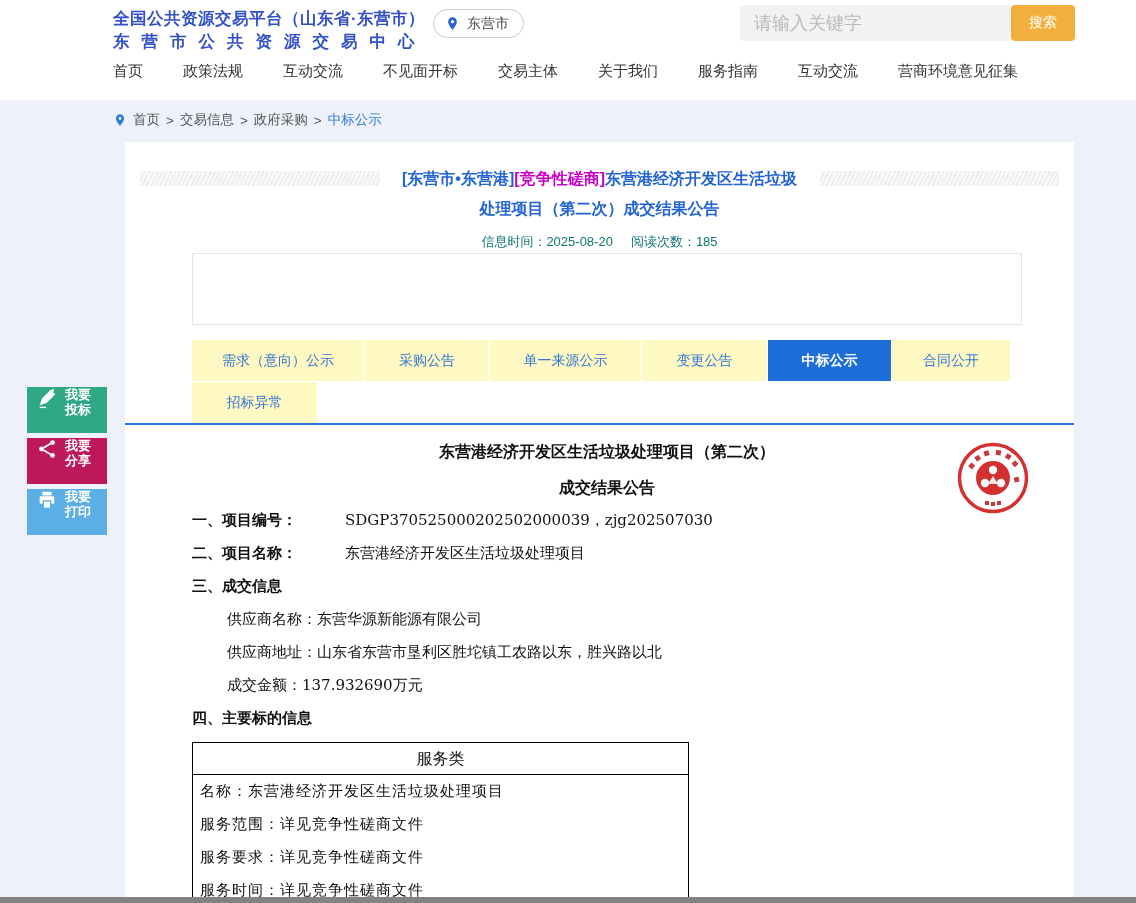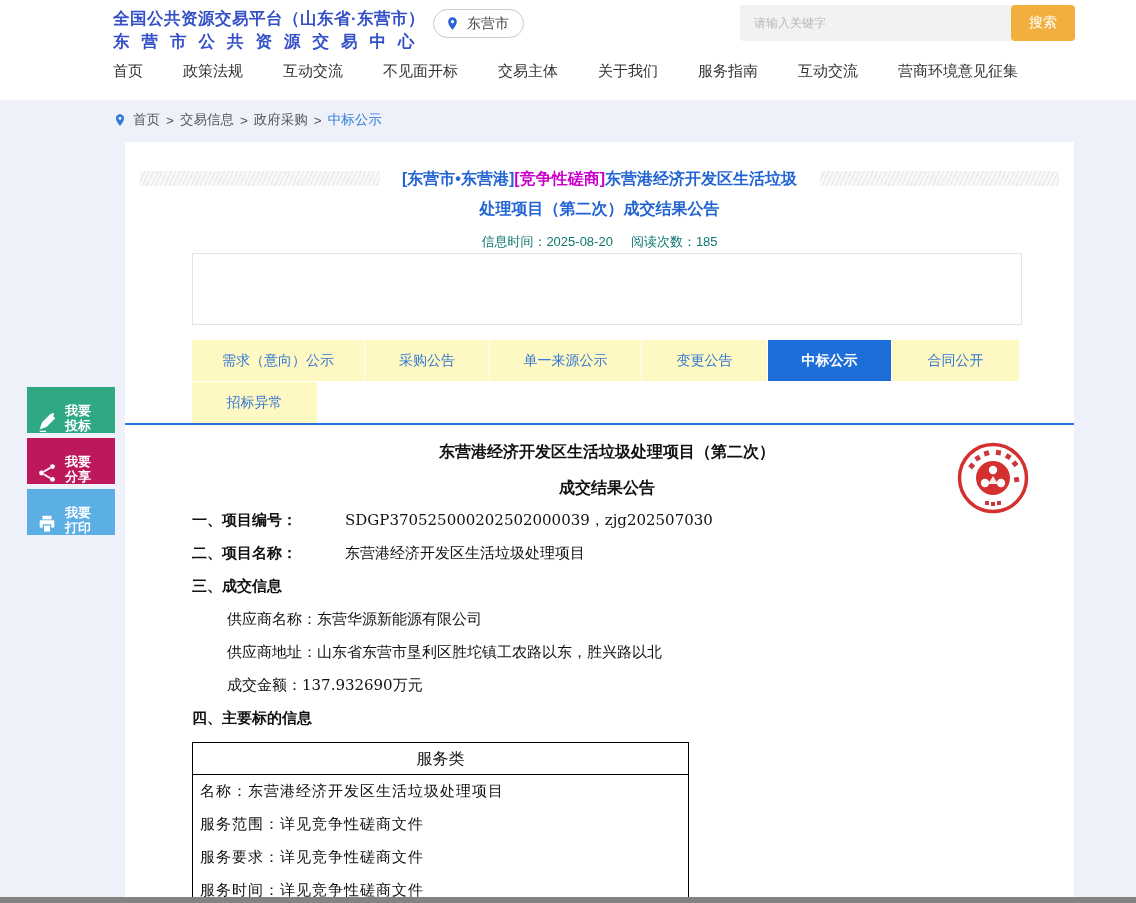--- a/index.html
+++ b/index.html
@@ -16,21 +16,21 @@
   .logo-line2 { font-size:16.5px; letter-spacing:12px; line-height:21px; margin-top:2px; white-space:nowrap; }
   .loc-pill {
     position:absolute; left:433px; top:9px; height:29px; border:1px solid #c9c9c9;
     border-radius:15px; display:flex; align-items:center; padding:0 14px 0 11px; gap:7px;
     font-size:14px; color:#444; background:#fff; cursor:pointer;
   }
   .pin-icon svg { display:block; }
   .search { position:absolute; left:740px; top:5px; width:335px; height:36px; display:flex; }
   .search input {
     flex:1; background:#F2F2F2; border:none; outline:none; padding:0 14px;
-    font-size:12px; color:#8b5cf6; border-radius:3px 0 0 3px; font-family:"Liberation Sans",sans-serif;
+    font-size:18px; color:#8b5cf6; border-radius:3px 0 0 3px; font-family:"Liberation Sans",sans-serif;
   }
   .search input::placeholder { color:#B9B9B9; }
   .search button {
     width:64px; background:#F3AF3D; color:#fff; border:none; font-size:14px;
     border-radius:4px; cursor:pointer; font-family:"Liberation Sans",sans-serif;
   }
   .mainnav { position:absolute; top:62px; left:113px; display:flex; gap:40px; font-size:15px; color:#333; }
   .mainnav a { color:#333; text-decoration:none; cursor:pointer; white-space:nowrap; }
   
   .breadcrumb {
@@ -55,39 +55,39 @@
   .art-meta { text-align:center; margin-top:9px; font-size:13px; color:#0f766e; }
   .art-meta .m-gap { display:inline-block; width:18px; }
   .empty-box { position:absolute; left:67px; top:111px; width:830px; height:72px; border:1px solid #E4E4E4; background:#fff; }
   
   .tabs { position:absolute; left:67px; top:198px; width:832px; display:flex; flex-wrap:wrap; }
   .tab {
     height:41px; line-height:41px; text-align:center; font-size:14px; color:#3577D4;
     background:#fef9c3; margin:0 1px 1px 0; cursor:pointer; white-space:nowrap;
   }
   .tab.active { background:#1E6ED9; color:#fff; font-weight:bold; }
-  .tw0{width:172px}.tw1{width:124px}.tw2{width:151px}.tw3{width:125px}.tw4{width:123px}.tw5{width:127px}.tw6{width:125px}
+  .tw0{width:172px}.tw1{width:124px}.tw2{width:151px}.tw3{width:125px}.tw4{width:123px}.tw5{width:118px}.tw6{width:125px}
   .tab-break { flex-basis:100%; height:0; margin:0; }
   .tabs-underline { position:absolute; left:0; top:281px; width:949px; height:2px; background:#2575DB; }
   
   .doc { position:absolute; left:67px; top:300px; width:830px; font-size:15px; color:#111; }
   .doc-title { text-align:center; font-weight:bold; font-size:16px; line-height:20px; margin-bottom:16px; }
   .doc-title.second { margin-bottom:13px; }
   .sec { line-height:18px; margin-bottom:15px; }
   .sec-label { font-weight:bold; font-size:15px; }
   .sec-val { font-family:"DejaVu Serif","Liberation Serif",serif; font-size:15px;margin-left:48px; }
   .detail { padding-left:35px; font-family:"DejaVu Serif","Liberation Serif",serif; line-height:18px; margin-bottom:15px; }
   .seal { position:absolute; left:763px; top:-2px; width:76px; height:76px; }
   .doc-table { width:497px; border:1px solid #000; margin-top:9px; font-family:"DejaVu Serif","Liberation Serif",serif; }
   .doc-table .th { height:32px; line-height:32px; text-align:center; font-size:16px; border-bottom:1px solid #000; }
   .doc-table .tr { height:33px; line-height:33px; padding-left:7px; font-size:15px; letter-spacing:1px; }
   
   .side-btns { position:absolute; left:27px; top:387px; width:80px; }
   .side-btn {
-    width:88px; height:46px; margin-bottom:5px; display:flex; align-items:flex-end;
+    width:80px; height:46px; margin-bottom:5px; display:flex; align-items:flex-start;
     padding-left:9px; gap:7px; cursor:pointer; color:#fff;
   }
   .side-btn .sb-label { width:28px; font-size:13px; line-height:15px; font-weight:bold; }
   .sb-green { background:#2FA884; }
   .sb-orange { background:#be185d; }
   .sb-blue { background:#5BAFE5; }
   .side-btn svg { display:block; }
   
   .bottom-bar { position:absolute; left:0; bottom:0; width:1136px; height:6px; background:#838383; }
 </style>

